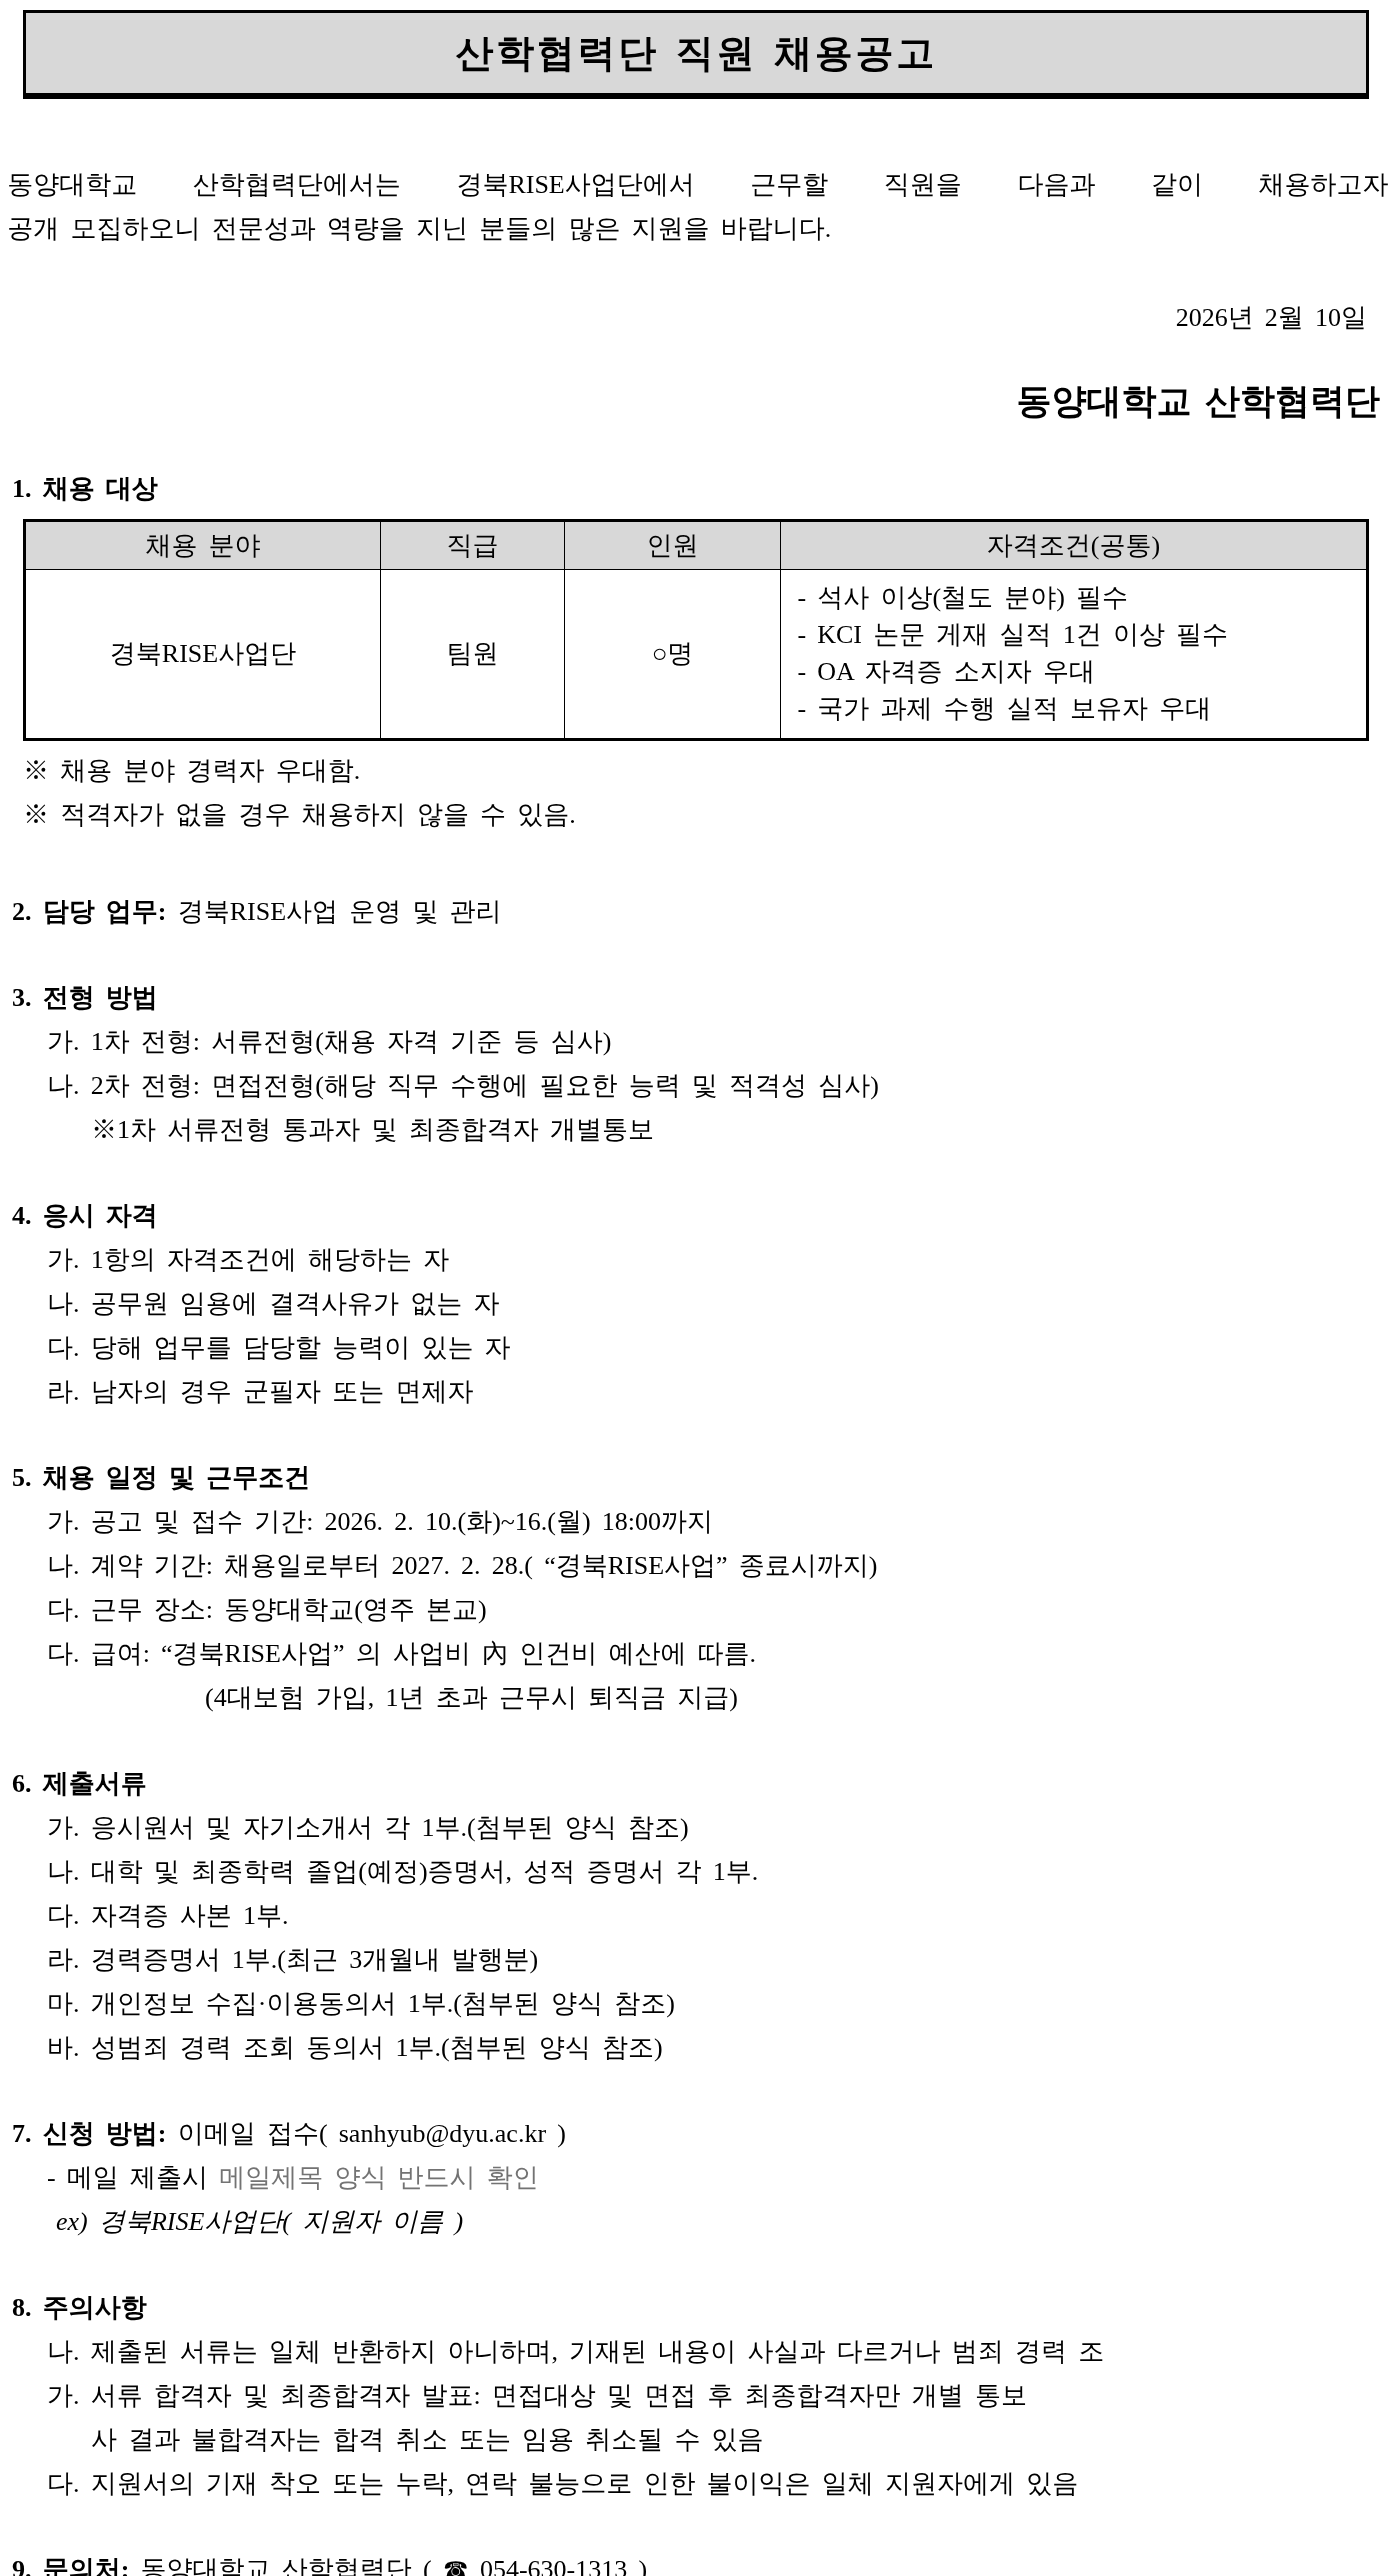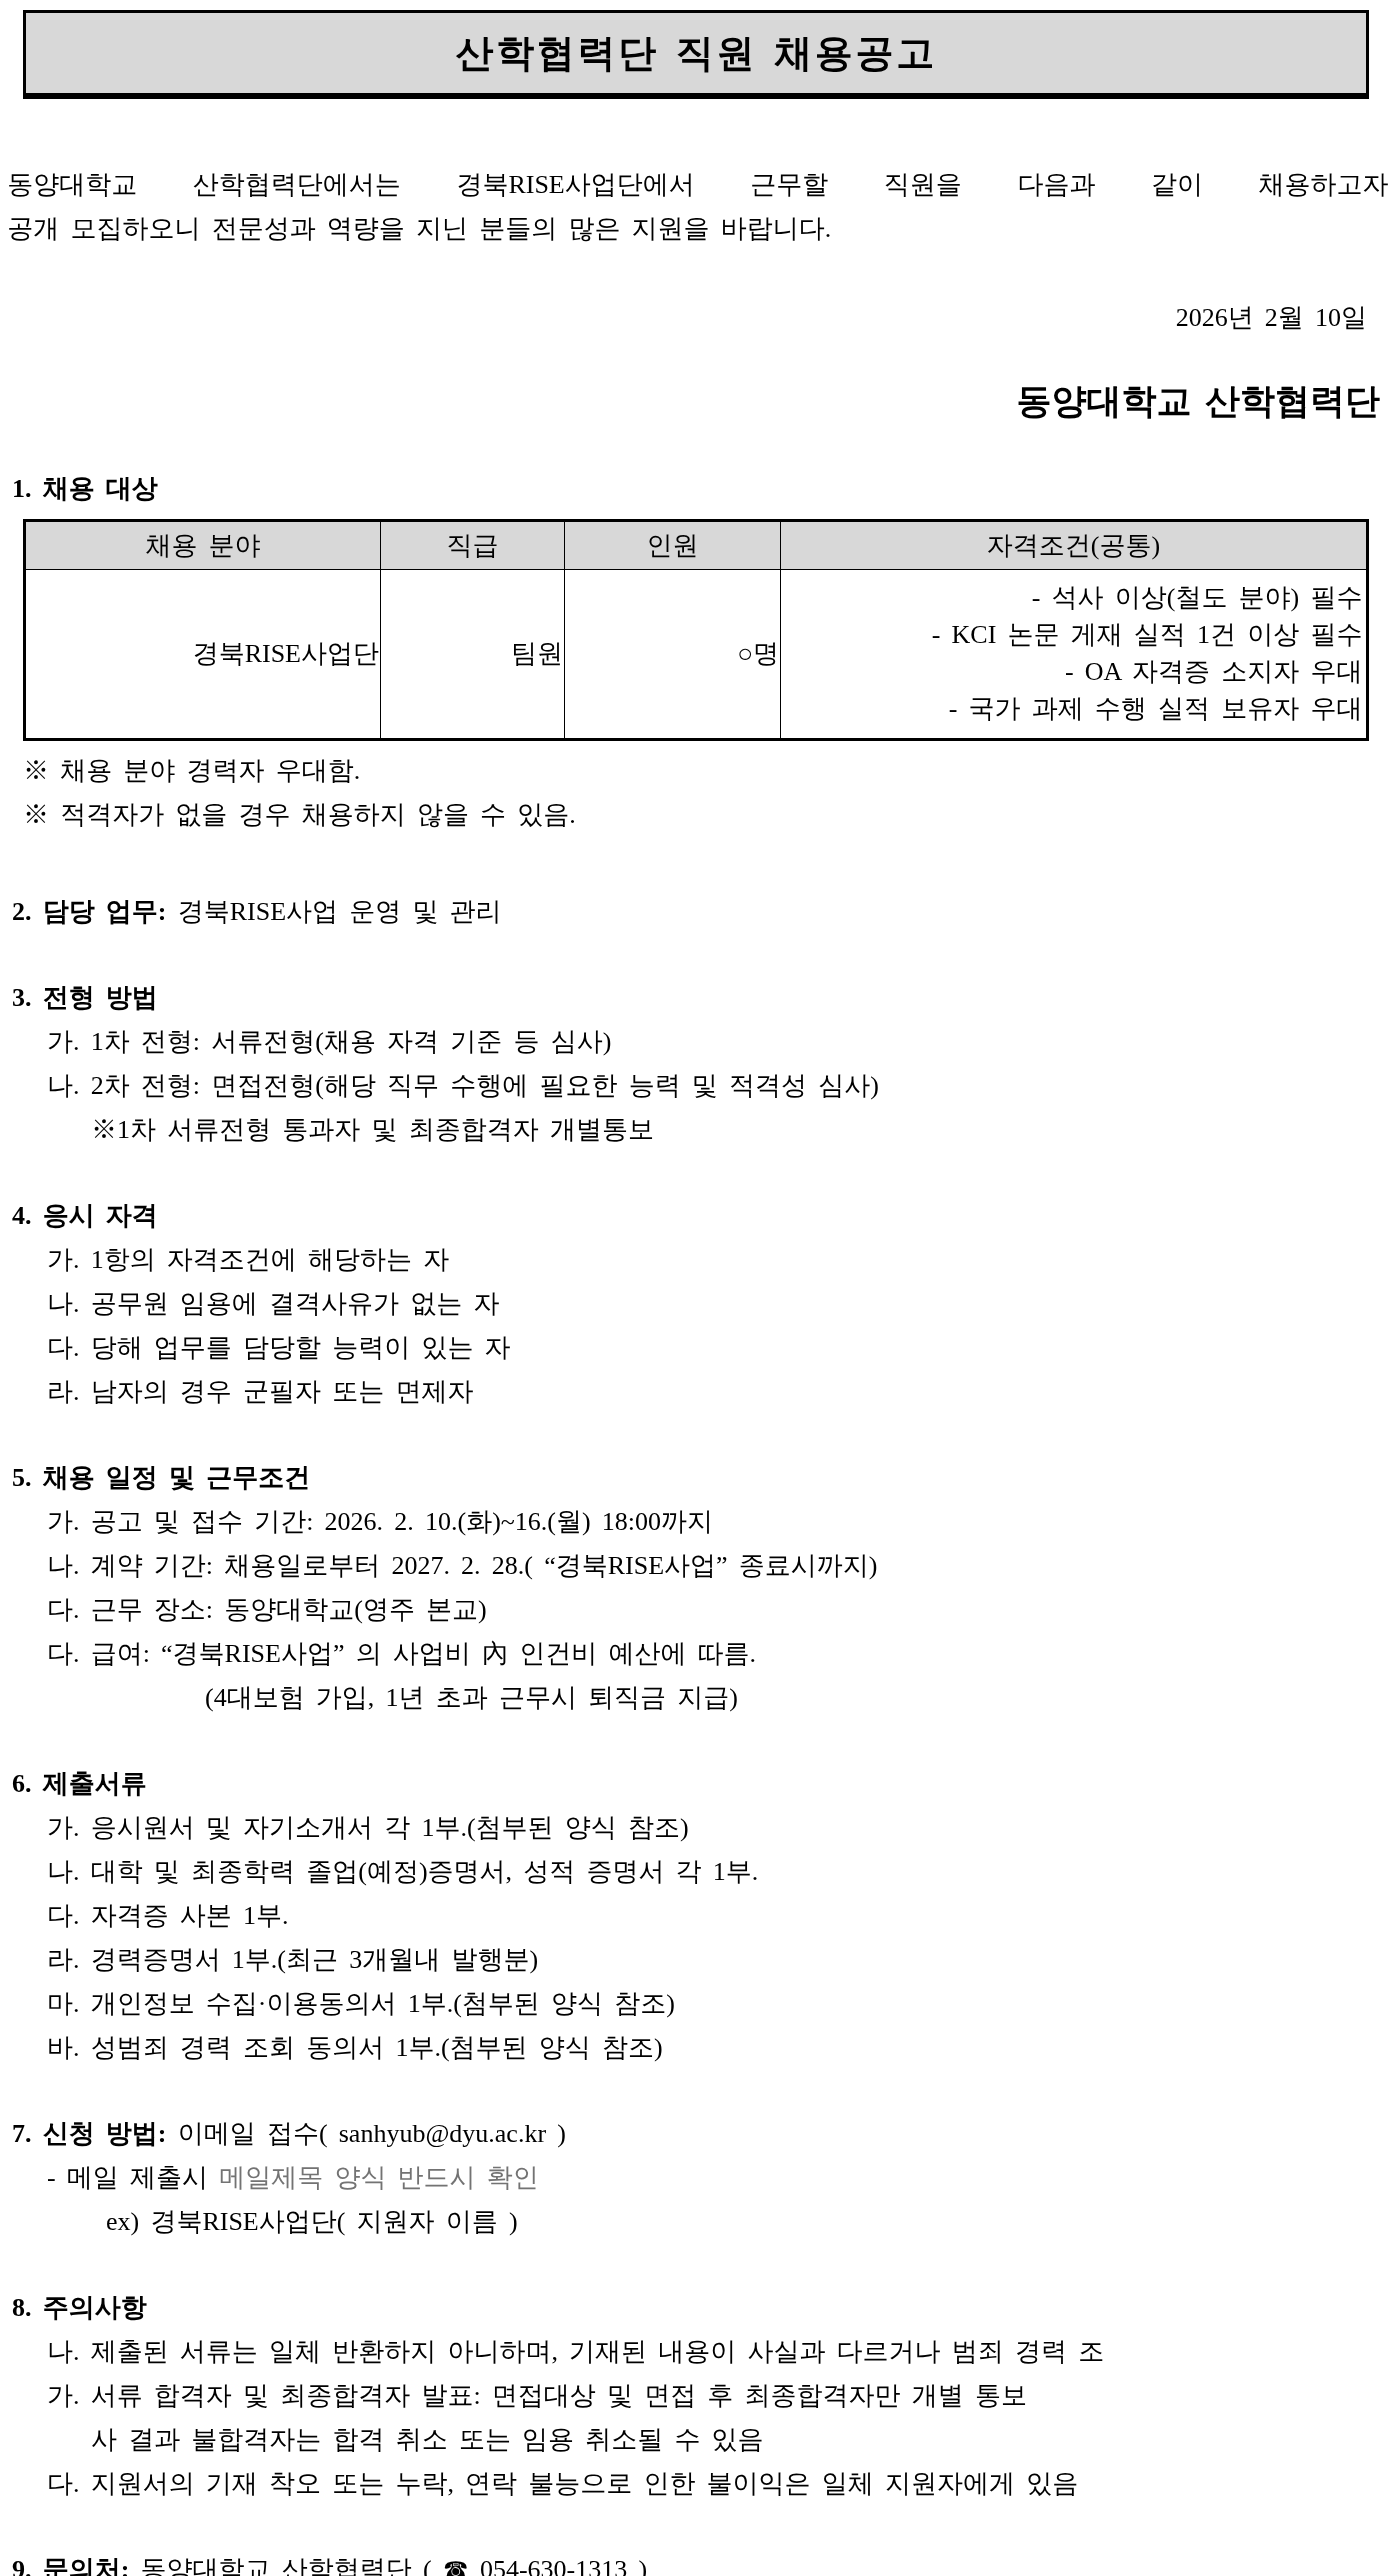--- a/index.html
+++ b/index.html
@@ -30,31 +30,31 @@
   .org-line{margin-top:38px;text-align:right;padding-right:14px;font-size:35px;font-weight:bold;line-height:47px;}
 
   .sec{margin-top:42px;}
   .heading{font-weight:bold;padding-left:12px;white-space:nowrap;}
   .line{white-space:nowrap;}
   .item{padding-left:47px;}
   .note{padding-left:23px;}
   .note-deep{padding-left:91px;}
   .sub-deep{padding-left:205px;}
   .cont{padding-left:91px;}
-  .exline{padding-left:106px;}
+  .exline{padding-left:56px;font-style:italic;}
   .bold{font-weight:bold;}
   .blue{color:#737373;}
 
   
   table.recruit{
     border-collapse:collapse;table-layout:fixed;
     margin:8.2px 24.6px 0 23px;width:1346px;
     border:3.6px solid #000;
   }
-  table.recruit th,table.recruit td{border:1.8px solid #000;text-align:right;}
+  table.recruit th,table.recruit td{border:1.8px solid #000;}
   table.recruit th{
     background:#d8d8d8;font-weight:normal;height:45px;
     text-align:center;vertical-align:middle;font-size:26px;
   }
   td.c{text-align:center;vertical-align:middle;}
   td.quals{vertical-align:middle;padding:9px 3.6px 11px 16.4px;}
   td.quals .q{line-height:37px;white-space:nowrap;}
   .notes{margin-top:8.2px;}
 </style>
 </head>

